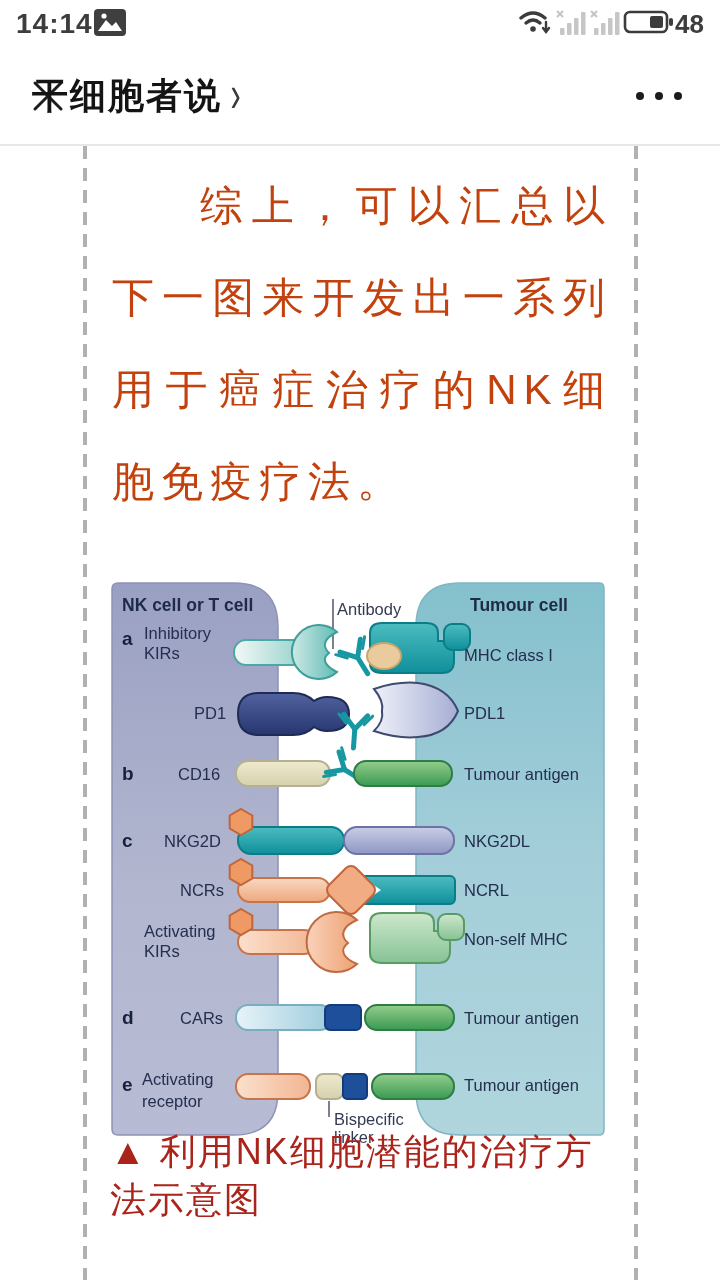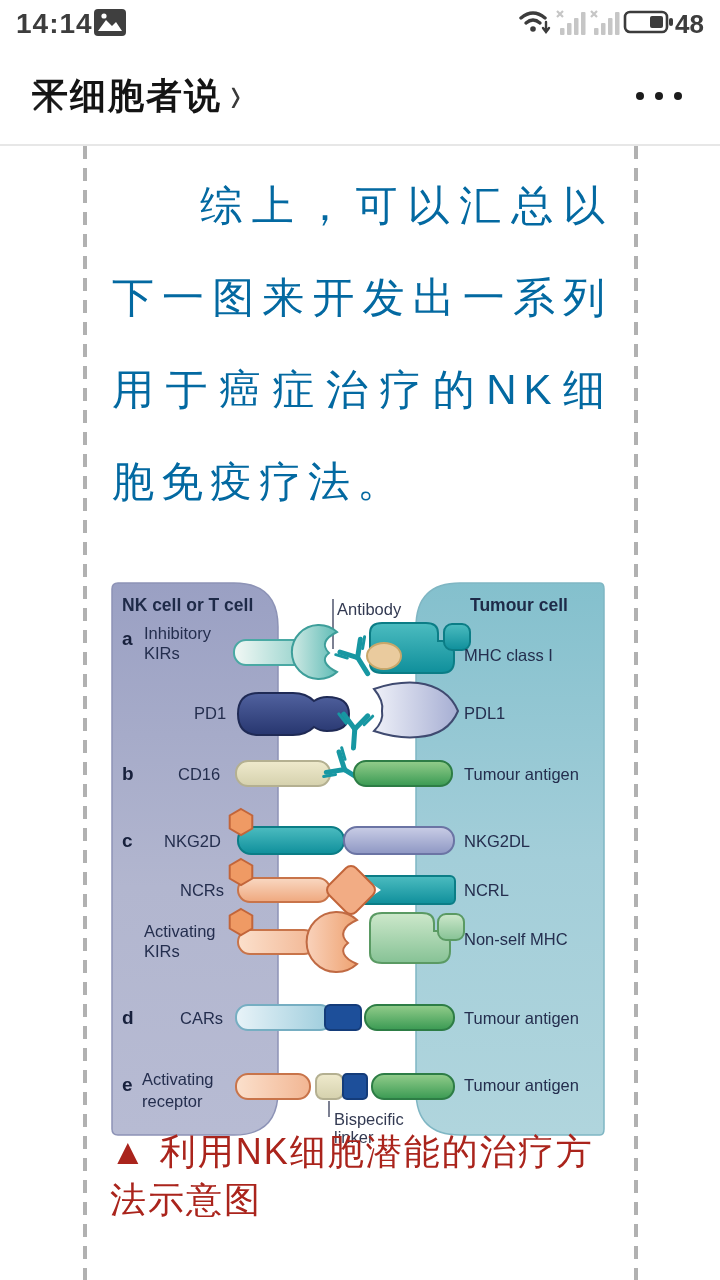--- a/index.html
+++ b/index.html
@@ -38,21 +38,21 @@
   .nav-more i{display:block;width:8px;height:8px;border-radius:50%;background:#1c1c1c;}
   
   .dash{
     position:absolute;top:146px;bottom:0;width:4px;
     background:repeating-linear-gradient(to bottom,#b1b1b1 0,#b1b1b1 13px,transparent 13px,transparent 22px);
   }
   .dash.left{left:83px;} .dash.right{left:634px;}
   
   .paragraph{
     position:absolute;left:112px;top:160px;width:500px;
-    font-size:42px;line-height:92px;letter-spacing:7px;color:#0369a1;
+    font-size:42px;line-height:92px;letter-spacing:7px;color:#c2410c;
     text-align:justify;text-indent:88px;
   }
   .caption{
     position:absolute;left:110px;top:1128px;width:502px;
     font-size:36px;line-height:48px;font-weight:400;color:#aa241c;
     text-align:left;letter-spacing:2px;
   }
   .figure{position:absolute;left:108px;top:577px;width:500px;height:570px;cursor:pointer;}
   svg text{font-family:"Liberation Sans","DejaVu Sans",sans-serif;}
   .f-hdr{font-size:17.5px;font-weight:700;fill:#1e2a48;}

